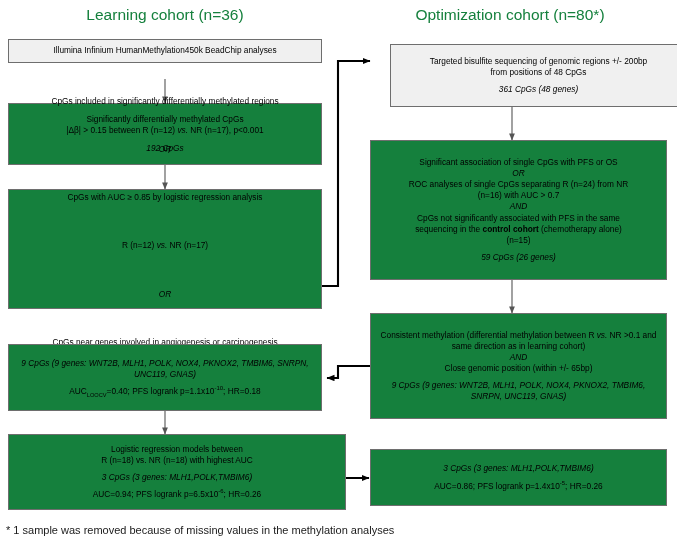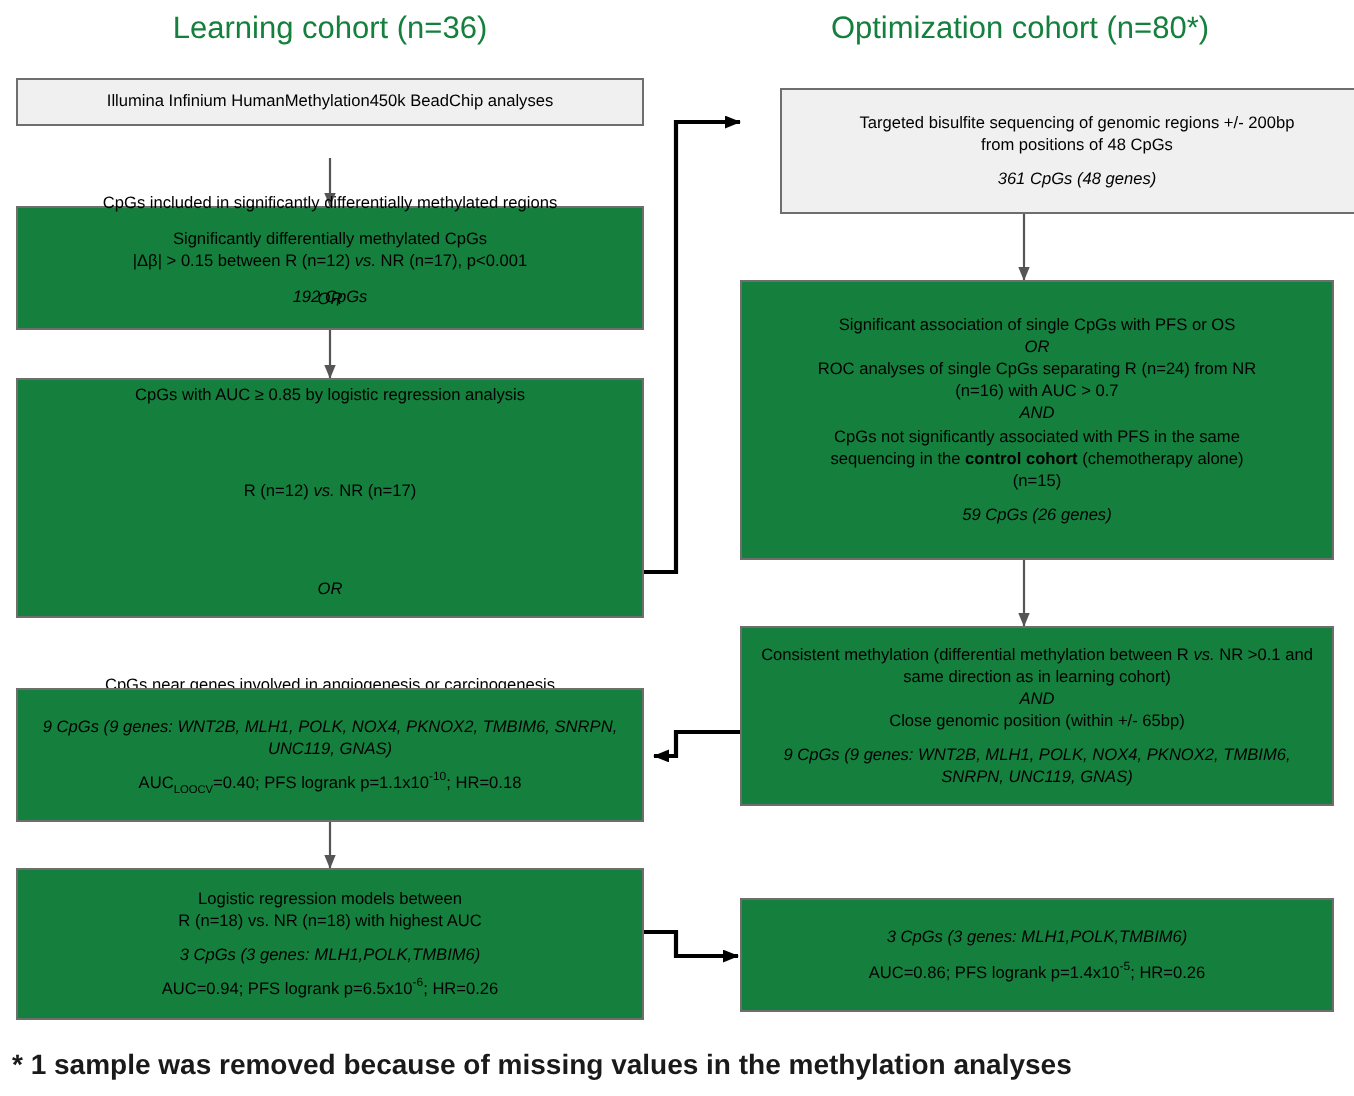--- a/index.html
+++ b/index.html
@@ -45,24 +45,23 @@
   .box p.gap { margin-top: 6px; }
   .it { font-style: italic; }
   .bi { font-weight: normal; font-style: italic; }
   .b  { font-weight: bold; }
   sup { font-size: 0.72em; vertical-align: super; line-height: 0; }
   sub { font-size: 0.68em; vertical-align: sub; line-height: 0; }
 
   .footnote {
     position: absolute;
     left: 6px; top: 524px;
-    font-size: 14px;
+    font-size: 11px;
     color: #1a1a1a;
     white-space: nowrap;
-    font-weight: bold;
   }
 
   svg.links {
     position: absolute; left: 0; top: 0;
     width: 677px; height: 548px;
     pointer-events: none;
   }
 </style>
 </head>
 <body>
@@ -114,21 +113,21 @@
     <p class="it">OR</p>
     <p>CpGs near genes involved in angiogenesis or carcinogenesis</p>
     <p class="gap"><span class="bi">48 CpGs</span><span class="it"> (48 genes)</span></p>
   </div>
 
   <div class="box" style="left:8px; top:344px; width:314px; height:67px;">
     <p><span class="bi">9 CpGs</span><span class="it"> (9 genes: WNT2B, MLH1, POLK, NOX4, PKNOX2, TMBIM6, SNRPN, UNC119, GNAS)</span></p>
     <p class="gap"><span>AUC</span><sub>LOOCV</sub><span>=0.40; PFS logrank p=1.1x10</span><sup>-10</sup><span>; HR=0.18</span></p>
   </div>
 
-  <div class="box" style="left:8px; top:434px; width:314px; height:76px;">
+  <div class="box" style="left:8px; top:434px; width:338px; height:76px;">
     <p>Logistic regression models between</p>
     <p>R (n=18) vs. NR (n=18) with highest AUC</p>
     <p class="gap"><span class="bi">3 CpGs</span><span class="it"> (3 genes: MLH1,POLK,TMBIM6)</span></p>
     <p class="gap"><span>AUC=0.94; PFS logrank p=6.5x10</span><sup>-6</sup><span>; HR=0.26</span></p>
   </div>
 
   <div class="box shaded" style="left:370px; top:44px; width:297px; height:63px;margin-left:20px;">
     <p>Targeted bisulfite sequencing of genomic regions +/- 200bp</p>
     <p>from positions of 48 CpGs</p>
     <p class="gap"><span class="bi">361 CpGs</span><span class="it"> (48 genes)</span></p>
@@ -139,21 +138,21 @@
     <p class="it">OR</p>
     <p>ROC analyses of single CpGs separating R (n=24) from NR</p>
     <p>(n=16) with AUC &gt; 0.7</p>
     <p class="it">AND</p>
     <p>CpGs not significantly associated with PFS in the same</p>
     <p><span>sequencing  in the </span><span class="b">control cohort</span><span> (chemotherapy alone)</span></p>
     <p>(n=15)</p>
     <p class="gap"><span class="bi">59 CpGs</span><span class="it"> (26 genes)</span></p>
   </div>
 
-  <div class="box" style="left:370px; top:313px; width:297px; height:90px;">
+  <div class="box" style="left:370px; top:313px; width:297px; height:106px;">
     <p><span>Consistent methylation (differential methylation between R </span><span class="it">vs.</span><span> NR &gt;0.1 and same direction as in learning cohort)</span></p>
     <p class="it">AND</p>
     <p>Close genomic position (within +/- 65bp)</p>
     <p class="gap"><span class="bi">9 CpGs</span><span class="it"> (9 genes: WNT2B, MLH1, POLK, NOX4, PKNOX2, TMBIM6, SNRPN, UNC119, GNAS)</span></p>
   </div>
 
   <div class="box" style="left:370px; top:449px; width:297px; height:57px;">
     <p><span class="bi">3 CpGs</span><span class="it"> (3 genes: MLH1,POLK,TMBIM6)</span></p>
     <p class="gap"><span>AUC=0.86; PFS logrank p=1.4x10</span><sup>-5</sup><span>; HR=0.26</span></p>
   </div>

